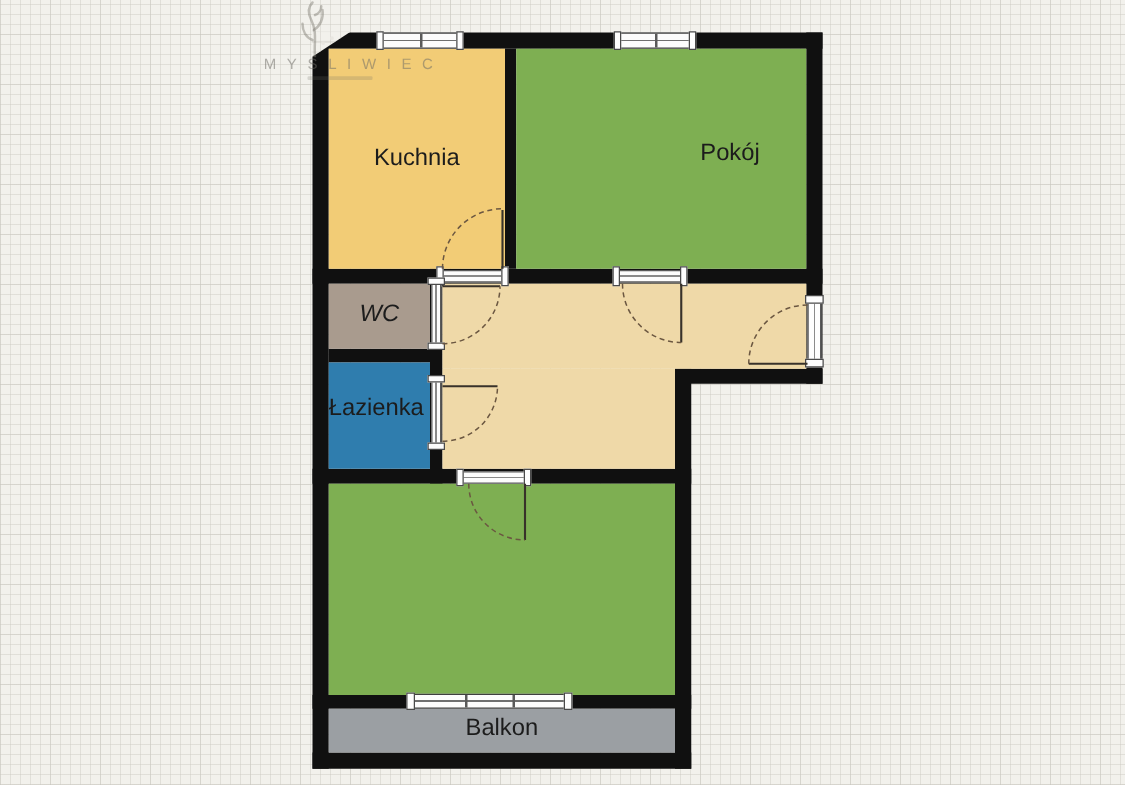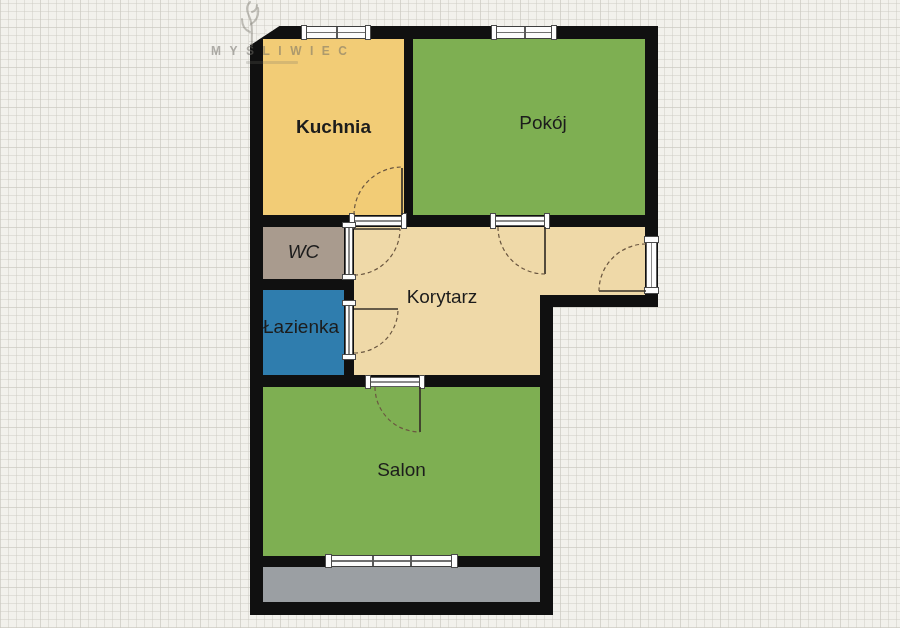--- a/index.html
+++ b/index.html
@@ -47,21 +47,21 @@
     background-color:#f2f1ec;
     background-image:
       repeating-linear-gradient(0deg, rgba(203,201,193,.45) 0 1px, transparent 1px 8px),
       repeating-linear-gradient(90deg, rgba(203,201,193,.45) 0 1px, transparent 1px 8px);
     background-position:-249px -25px;
     clip-path:polygon(0 0, 100% 0, 0 100%);
   }
   .dot{position:absolute;width:3px;height:3px;border-radius:50%;background:#e8e6e0;opacity:.9;}
   .watermark{position:absolute;left:0;top:0;z-index:50;}
   .wm-brand{
-    position:absolute;left:211px;top:44px;font-size:12px;font-weight:700;
+    position:absolute;left:211px;top:44px;font-size:12px;font-weight:400;
     letter-spacing:8.5px;color:rgba(110,108,102,.52);
   }
   .wm-sub{
     position:absolute;left:246px;top:61px;width:52px;height:3px;
     background:rgba(110,108,102,.22);border-radius:1px;
   }
   svg.overlay{position:absolute;left:0;top:0;z-index:30;}
   .room-label{z-index:40;}
   .window,.doorframe-h,.doorframe-v,.cap{z-index:25;}
   .wall{z-index:10;}
@@ -156,26 +156,25 @@
     <path d="M354,309 L398,309" fill="none" stroke-width="1.7" stroke="#38322A"></path>
     <path d="M354,353 A44,44 0 0 0 398,309" fill="none" stroke-width="1.2" stroke-dasharray="4 3" stroke="#6B5741"></path>
 
     <path d="M646,291 L599,291" fill="none" stroke-width="1.7" stroke="#38322A"></path>
     <path d="M646,244 A47,47 0 0 0 599,291" fill="none" stroke-width="1.2" stroke-dasharray="4 3" stroke="#6B5741"></path>
 
     <path d="M420,387 L420,432" fill="none" stroke-width="1.7" stroke="#38322A"></path>
     <path d="M375,387 A45,45 0 0 0 420,432" fill="none" stroke-width="1.2" stroke-dasharray="4 3" stroke="#6B5741"></path>
   </svg>
 
-  <div class="room-label" style="left:263px;top:116px;width:141px;font-weight:bold;">Kuchnia</div>
-  <div class="room-label" style="left:413px;top:112px;width:260px;">Pokój</div>
+  <div class="room-label" style="left:263px;top:116px;width:141px;">Kuchnia</div>
+  <div class="room-label" style="left:413px;top:112px;width:260px;padding-left:41px;">Pokój</div>
   <div class="room-label" style="left:263px;top:241px;width:81px;font-style:italic;">WC</div>
   <div class="room-label" style="left:263px;top:316px;width:65px;">Łazienka</div>
-  <div class="room-label" style="left:354px;top:286px;width:176px;">Korytarz</div>
-  <div class="room-label" style="left:263px;top:459px;width:277px;">Salon</div>
+  <div class="room-label" style="left:263px;top:572px;width:277px;">Balkon</div>
 
   <div class="watermark">
     <svg class="abs" style="left:230px;top:0px;" width="44" height="46" viewBox="0 0 44 46">
       <g fill="none" stroke="rgba(125,122,114,0.45)" stroke-width="2" stroke-linecap="round">
         <path d="M22,45 C21,34 24,26 19,16 C16,10 17,5 20,2"></path>
         <path d="M21,24 C26,21 29,15 28,8"></path>
         <path d="M20,32 C15,30 12,25 12,19"></path>
         <path d="M22,12 C25,11 27,8 27,5"></path>
       </g>
     </svg>

